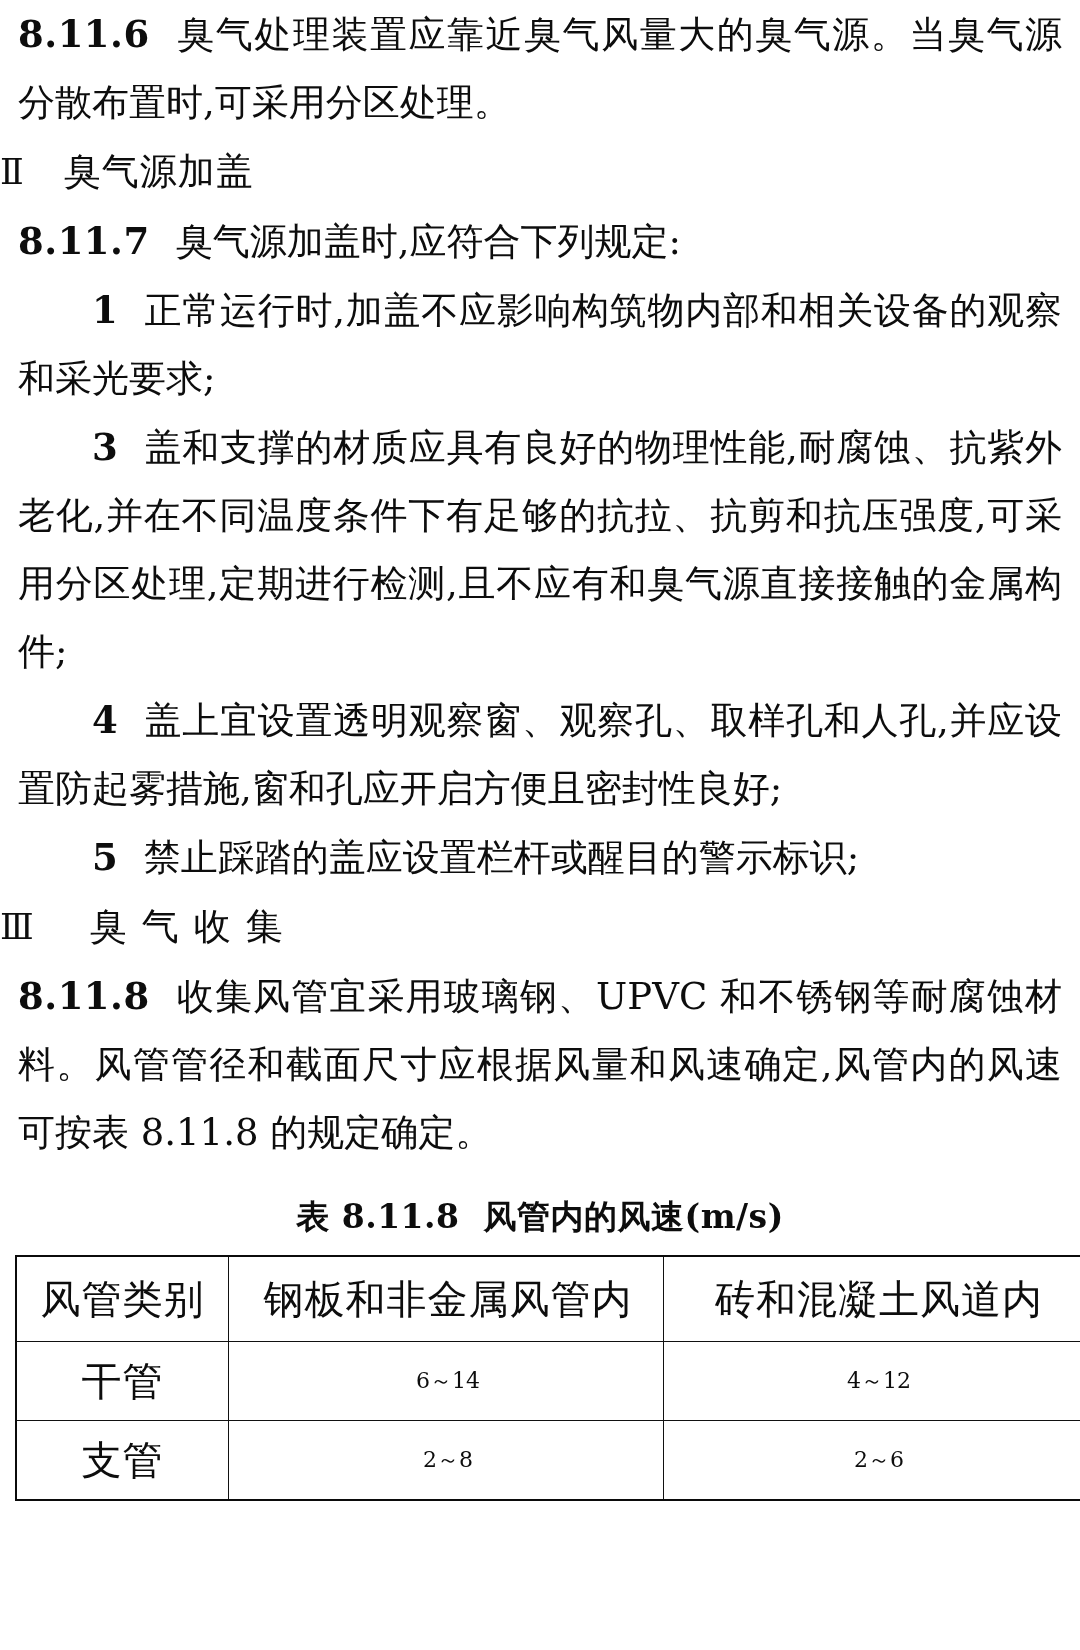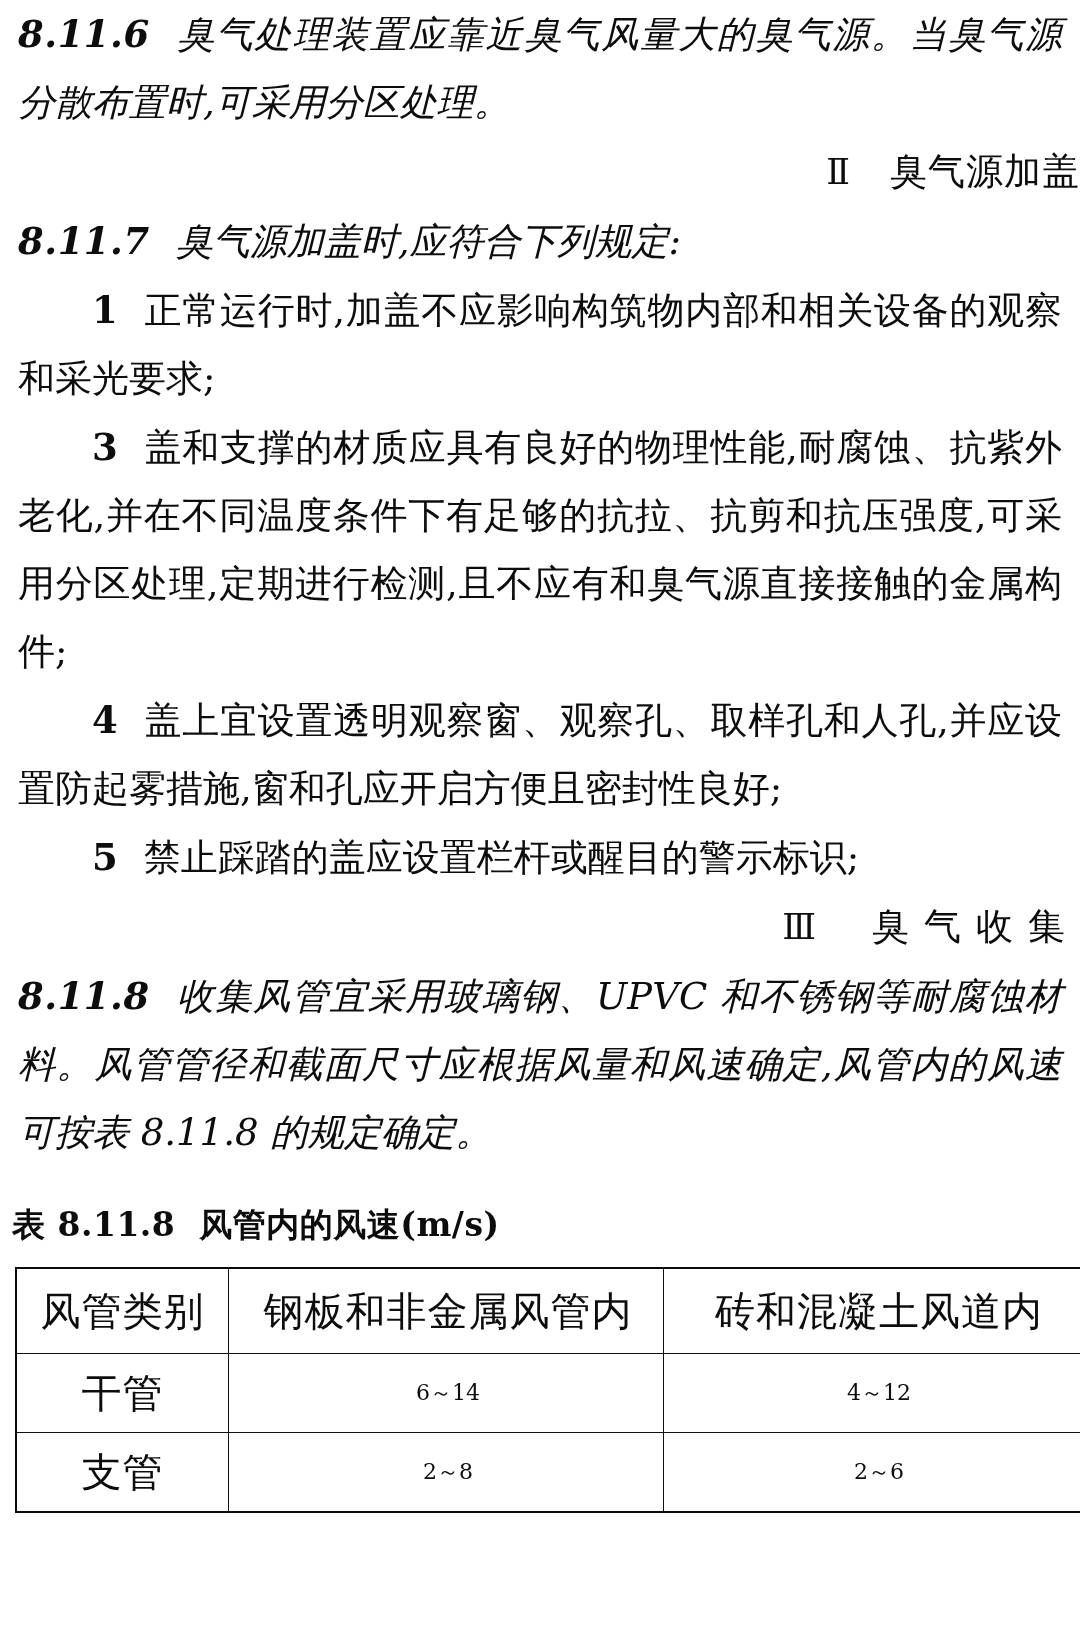--- a/index.html
+++ b/index.html
@@ -41,21 +41,20 @@
   .clause-num {
     font-weight: bold;
     font-family: "DejaVu Serif", "Liberation Serif", serif;
     letter-spacing: 0.5px;
   }
   .gap-lg { display: inline-block; width: 26px; }
 
   
   .clause {
     text-indent: 0;
-    font-style: italic;
   }
 
   
   .item {
     text-indent: 74px;
   }
   .item-num {
     font-weight: bold;
     font-family: "DejaVu Serif", "Liberation Serif", serif;
   }
@@ -74,36 +73,37 @@
     width: 4px;
     height: 7px;
     background: #2b2b2b;
     transform: rotate(12deg);
     opacity: .85;
   }
 
   
   .section-head {
     margin: 0;
-    text-align: right;
+    text-align: left;
     font-size: 37px;
     line-height: 70px;
     font-weight: normal;
   }
   .section-head .roman {
     font-family: "DejaVu Serif", "Liberation Serif", serif;
     font-size: 35px;
   }
   .section-head .head-gap { display: inline-block; width: 40px; }
   .section-head .head-text { letter-spacing: 1px; }
   .section-head.spaced .head-text { letter-spacing: 15px; margin-left: 16px; }
 
   
   .table-caption {
-    margin: 12px;
+    margin: 4px;
+    text-align: center;
     font-size: 33px;
     line-height: 60px;
     font-weight: bold;
     letter-spacing: 0.5px;
   }
   .table-caption .cap-gap { display: inline-block; width: 24px; }
 
   table.spec {
     border-collapse: collapse;
     width: 1047px;

